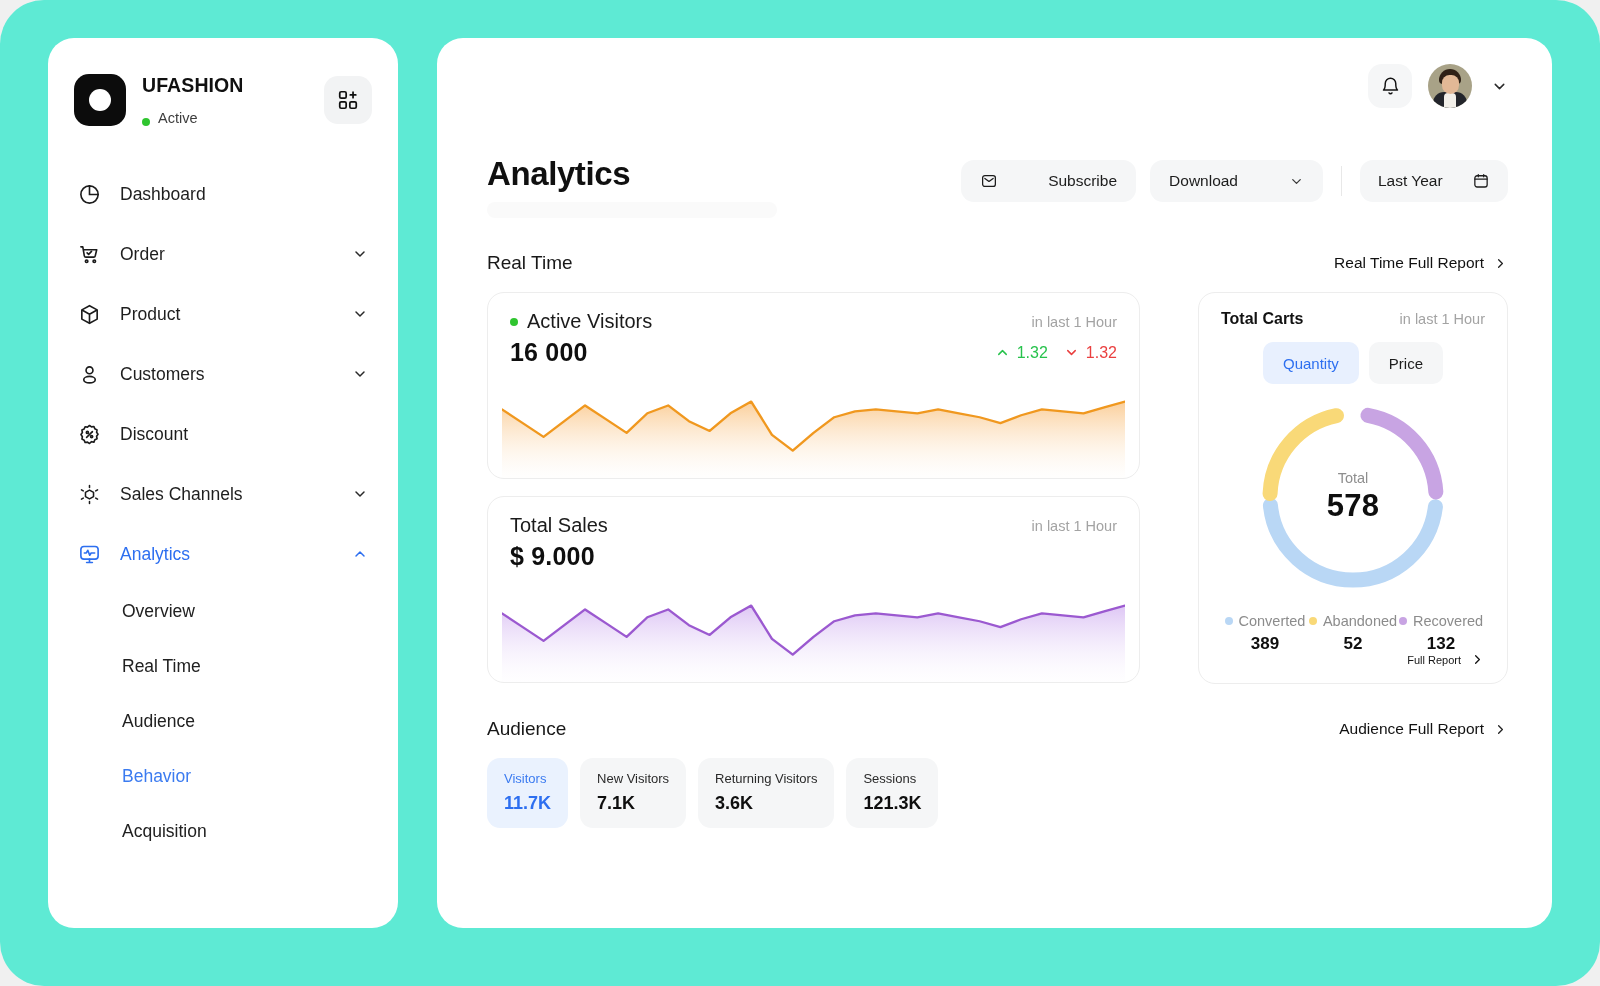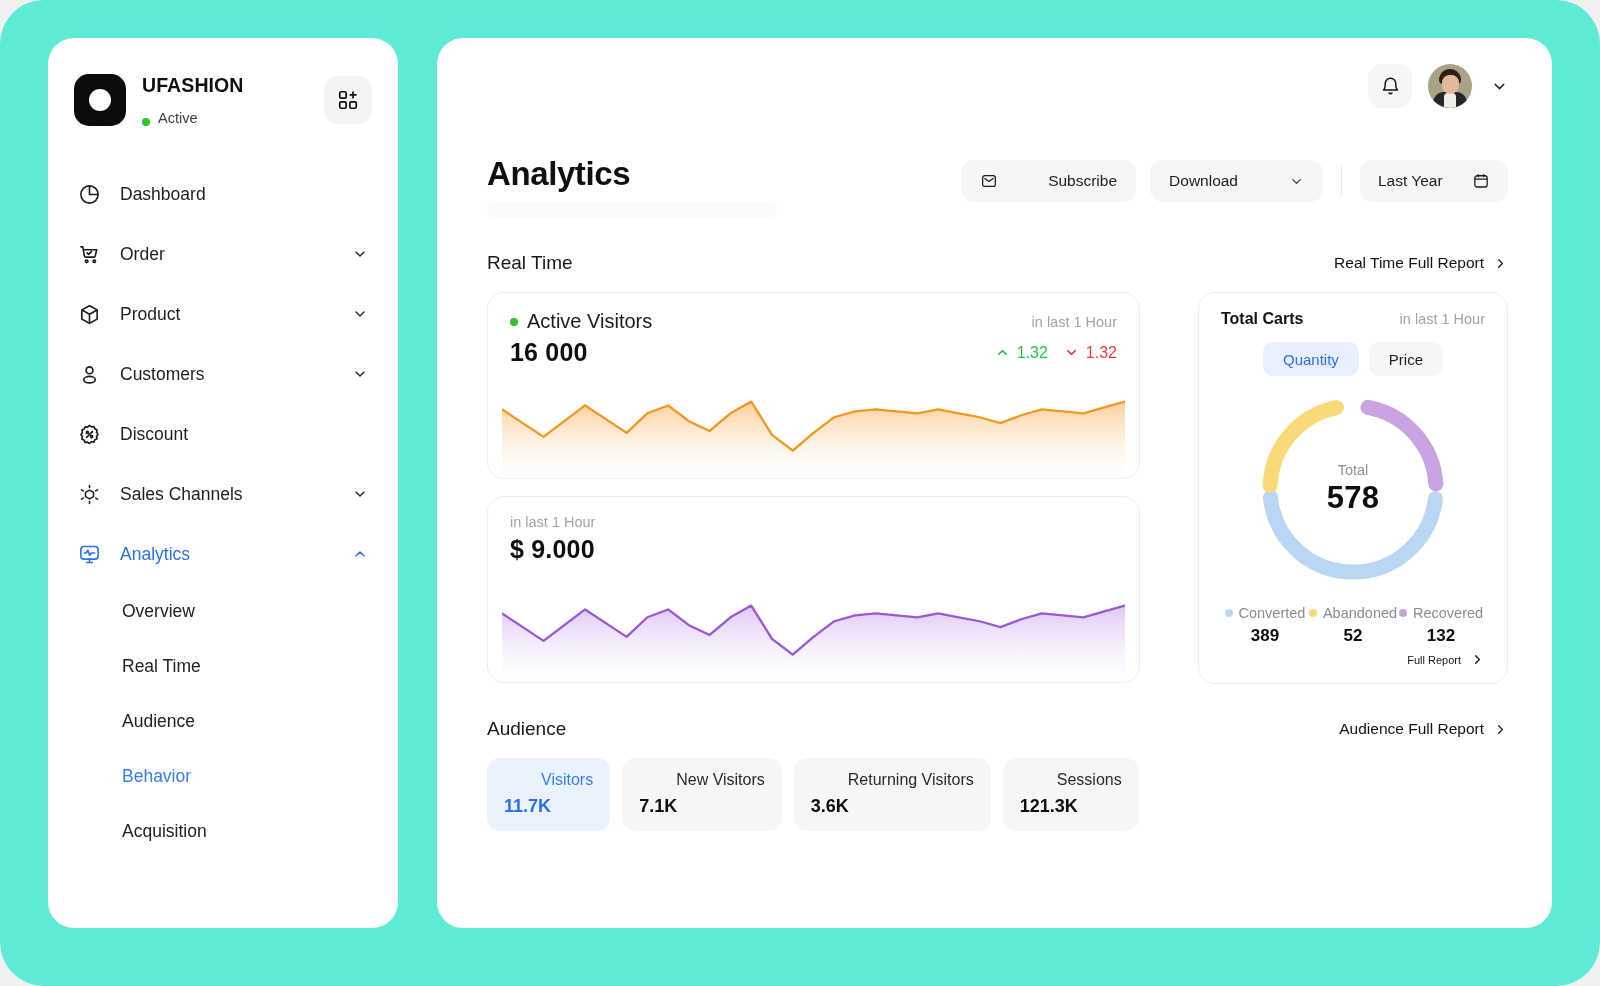--- a/index.html
+++ b/index.html
@@ -239,21 +239,21 @@
 
   
   .carts-card { height:392px; padding:17px 22px 0 22px; position:relative;margin-left:40px; }
   .carts-head { display:flex; align-items:center; }
   .carts-title { font-size:16px; font-weight:bold; color:#121212; flex:1 1 auto; }
   .seg {
     display:flex; justify-content:center;
     margin-top:14px;
   }
   .seg-btn {
-    height:34px; border-radius:10px;
+    height:42px; border-radius:10px;
     display:flex; align-items:center; justify-content:center;
     padding:16px 20px; font-size:15px; color:#1d1d1d;
     background:#f5f6f7; cursor:pointer;
   }
   .seg-btn + .seg-btn { margin-left:10px; }
   .seg-btn.active { background:#e8f0fe; color:#2d6ff0; }
 
   .donut-wrap {
     position:relative; width:200px; height:200px;
     margin:13px auto 0 auto;
@@ -283,21 +283,21 @@
   .carts-foot .lnk-chev { margin-left:9px; display:flex; }
 
   
   .aud-tabs { display:flex; gap:12px; margin-top:2px; }
   .aud-tab {
     border-radius:13px; background:#f5f6f7;
     padding:13px 17px 14px 17px;
     min-width:74px; cursor:pointer;
   }
   .aud-tab.active { background:#eaf2fe; }
-  .aud-tab-label { font-size:16px; color:#2a2a2a; white-space:nowrap;margin-left:37px; }
+  .aud-tab-label { font-size:13px; color:#2a2a2a; white-space:nowrap; }
   .aud-tab.active .aud-tab-label { color:#3b7bf0; }
   .aud-tab-val {
     font-size:18px; font-weight:bold; color:#0f0f0f; margin-top:7px;
   }
   .aud-tab.active .aud-tab-val { color:#2d6ff0; }
 </style>
 </head>
 <body>
 
 <div class="app-frame">
@@ -557,20 +557,23 @@
                   </linearGradient>
                 </defs>
                 <path id="orangeArea" fill="url(#gradOrange)" d="M0,30 L20,44 L40,58 L60,42 L80,26 L100,40 L120,54 L140,34 L160,26 L180,42 L200,52 L220,34 L240,22 L260,56 L280,72 L300,54 L320,38 L340,32 L360,30 L380,32 L400,34 L420,30 L440,34 L460,38 L480,44 L500,36 L520,30 L540,32 L560,34 L580,28 L600,22 L600,100 L0,100 Z"></path>
                 <path fill="none" stroke="#f0981f" stroke-width="2.3" stroke-linejoin="round" stroke-linecap="round" d="M0,30 L20,44 L40,58 L60,42 L80,26 L100,40 L120,54 L140,34 L160,26 L180,42 L200,52 L220,34 L240,22 L260,56 L280,72 L300,54 L320,38 L340,32 L360,30 L380,32 L400,34 L420,30 L440,34 L460,38 L480,44 L500,36 L520,30 L540,32 L560,34 L580,28 L600,22"></path>
               </svg>
             </div>
           </div>
 
           <div class="card stat-card">
             <div class="stat-head">
+              <div class="stat-title-wrap">
+                <span class="stat-title">Total Sales</span>
+              </div>
               <span class="stat-period">in last 1 Hour</span>
             </div>
             <div class="stat-value-row">
               <span class="stat-value">$ 9.000</span>
             </div>
             <div class="spark">
               <svg viewBox="0 0 600 100" preserveAspectRatio="none">
                 <defs>
                   <linearGradient id="gradPurple" x1="0" y1="0" x2="0" y2="1">
                     <stop offset="0%" stop-color="#c9a3ee" stop-opacity="0.62"></stop>

